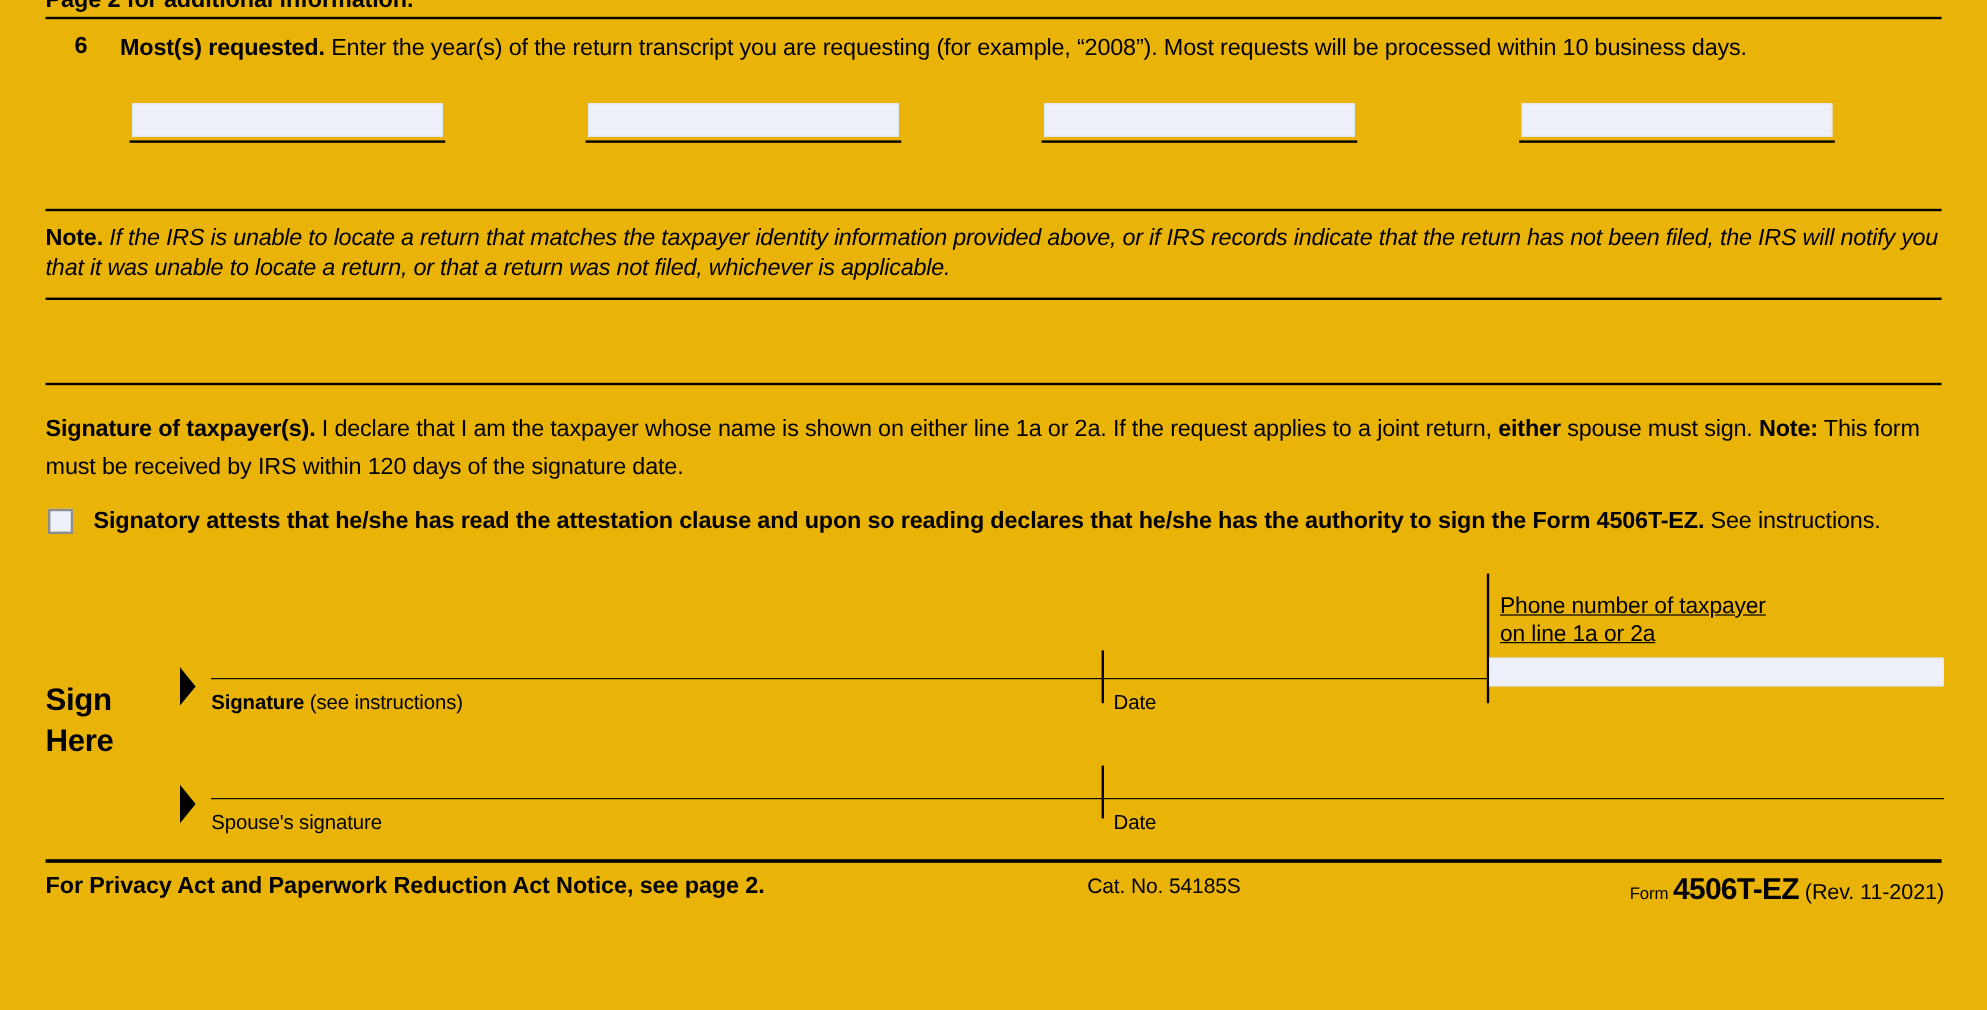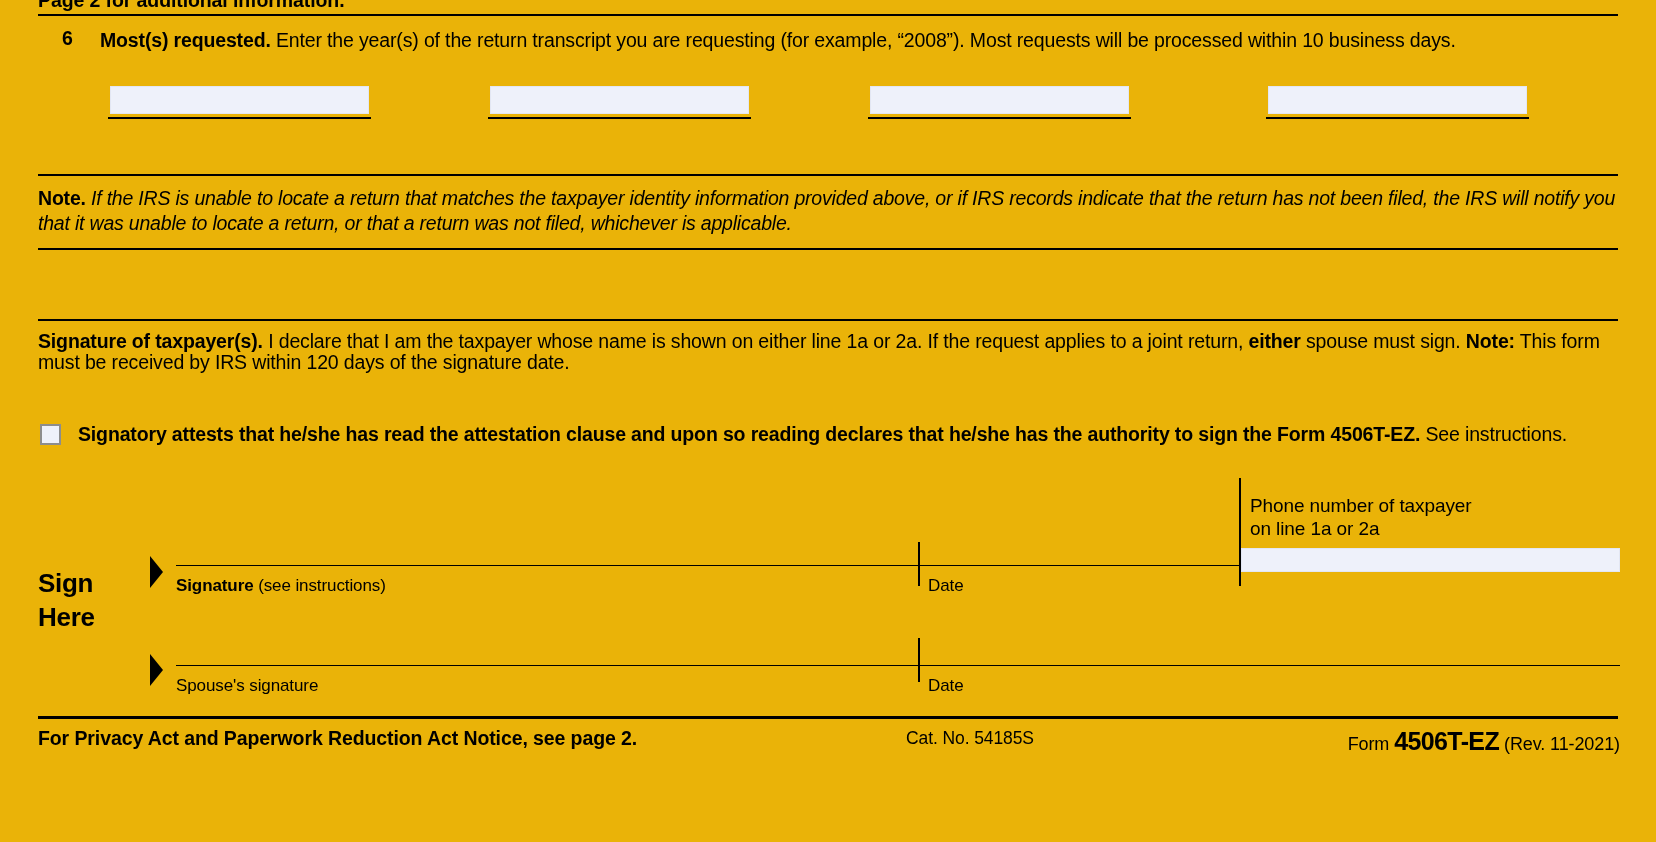--- a/index.html
+++ b/index.html
@@ -119,24 +119,24 @@
     font-size: 19.5px;
     line-height: 25px;
     letter-spacing: -0.1px;
   }
   .caution-block .lead { font-weight: bold; }
 
   
   .sig-decl {
     position: absolute;
     left: 38px;
-    top: 331px;
-    width: 1582px;
-    font-size: 19.5px;
-    line-height: 21px;
+    top: 341px;
+    width: 1582px;
+    font-size: 19.5px;
+    line-height: 32px;
     letter-spacing: -0.15px;
   }
   .sig-decl b { font-weight: bold; }
 
   
   .attest {
     position: absolute;
     left: 38px;
     top: 421px;
     width: 1582px;
@@ -246,21 +246,21 @@
     top: 0;
     font-size: 18px;
     letter-spacing: -0.1px;
     white-space: nowrap;
   }
   .foot-right .formno {
     font-size: 25px;
     font-weight: bold;
     letter-spacing: -0.6px;
   }
-  .foot-right .lbl { font-size: 18px; margin-left: 21px; }
+  .foot-right .lbl { font-size: 14px; margin-left: 21px; }
   .foot-right .rev { font-size: 18px; }
 </style>
 </head>
 <body>
 
 <div id="page">
 
   <div class="cutoff-line">Page 2 for additional information.</div>
 
   <div class="hr" style="top:14px;"></div>
@@ -316,21 +316,21 @@
 
     <div class="vdiv" style="left:1201px; top:0px; height:108px;"></div>
 
     <div class="vdiv" style="left:880px; top:160px; height:44px;"></div>
 
     <div class="arrow" style="left:112px; top:78px;"></div>
     <div class="sigline" style="left:138px; top:87px; width:1444px;"></div>
     <div class="field-cap" style="left:138px; top:98px;"><b>Signature</b><span> (see instructions)</span></div>
     <div class="field-cap" style="left:890px; top:98px;">Date</div>
 
-    <div class="phone-cap" style="left:1212px; top:16px; width:370px;">
+    <div class="phone-cap" style="left:1212px; top:16px; width:370px;text-decoration:underline;">
       <div>Phone number of taxpayer</div>
       <div>on line 1a or 2a</div>
     </div>
     <div class="phone-input" style="left:1203px; top:70px; width:379px; height:24px;" placeholder=""></div>
 
     <div class="arrow" style="left:112px; top:176px;"></div>
     <div class="sigline" style="left:138px; top:187px; width:1444px;"></div>
     <div class="field-cap" style="left:138px; top:198px;">Spouse's signature</div>
     <div class="field-cap" style="left:890px; top:198px;">Date</div>
   </div>

